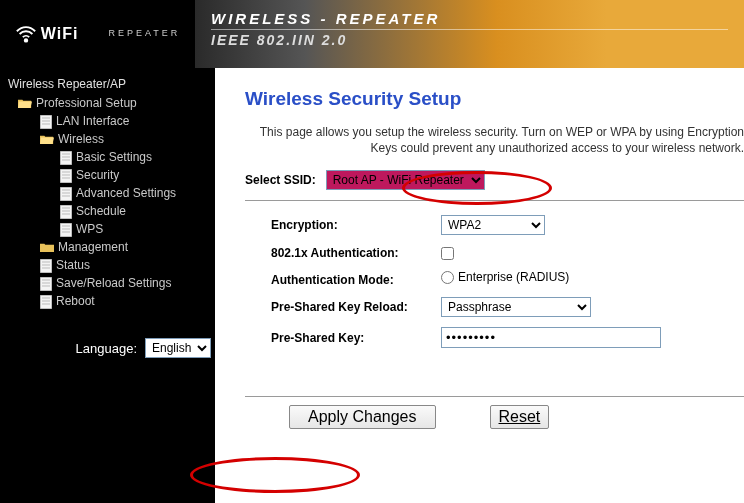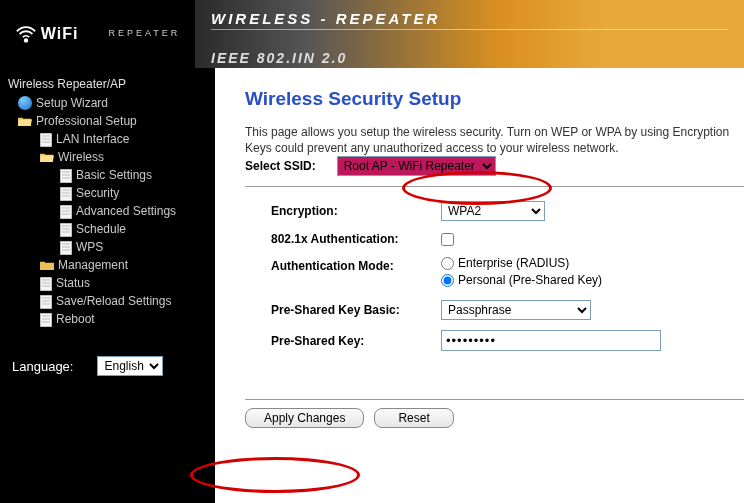--- a/index.html
+++ b/index.html
@@ -5,54 +5,54 @@
   * { box-sizing: border-box; margin: 0; padding: 0; }
   body { font-family: Arial, Helvetica, sans-serif; font-size: 12px; background: #fff; width: 744px; height: 503px; overflow: hidden; }
   
   .topbar { height: 68px; background: #000; display: flex; position: relative; }
   .topbar .left-logo { width: 195px; height: 100%; background: #000; color: #fff; display:flex; align-items:center; justify-content:center; flex-direction:row; }
   .topbar .left-logo .wifi-icon { display:flex; align-items:center; gap:4px;}
   .topbar .left-logo .wifi-text { font-weight:bold; font-size:16px; letter-spacing:1px;}
   .topbar .left-logo .sub { font-size:9px; letter-spacing:3px; color:#ccc; margin-top:-2px; margin-left:30px;}
   .topbar .right-banner { flex:1; background: linear-gradient(to right, #2a2a2a 0%, #555 20%, #d98f1f 55%, #e8a93a 75%, #e8a93a 100%); position:relative; color:#fff; padding:10px 16px;}
   .topbar .right-banner .title1 { font-style:italic; font-weight:bold; font-size:15px; letter-spacing:3px; color:#fff;}
-  .topbar .right-banner .title2 { font-style:italic; font-weight:bold; font-size:14px; letter-spacing:2px; color:#ddd; border-top:1px solid rgba(255,255,255,.5); padding-top:20px; margin-top:2px;}
+  .topbar .right-banner .title2 { font-style:italic; font-weight:bold; font-size:14px; letter-spacing:2px; color:#ddd; border-top:1px solid rgba(255,255,255,.5); padding-top:2px; margin-top:2px;}
   
   .container { display:flex; height: 435px; }
   .sidebar { width: 215px; background: #000; color: #c9c9c9; padding: 6px 4px 10px 4px; font-size: 12px; }
   .sidebar .root { color: #e0e0e0; padding: 3px 4px; }
   .sidebar .row { display:flex; align-items:center; gap:4px; padding:2px 0; cursor:pointer; }
   .sidebar .sub1 { padding-left: 14px; }
   .sidebar .sub2 { padding-left: 36px; }
   .sidebar .sub3 { padding-left: 56px; text-align: center; }
   .globe-icon { width:14px; height:14px; border-radius:50%; background: radial-gradient(circle at 35% 30%, #7cc8ff, #1a72c8); display:inline-block; flex-shrink:0;}
   .folder-icon { width:14px; height:11px; flex-shrink:0; display:inline-block; }
   .folder-icon svg { display:block; }
   .page-icon { width:12px; height:13px; flex-shrink:0; display:inline-block; }
-  .lang-row { margin-top: 28px; padding-left: 8px; color:#fff; font-size:13px; display:flex; align-items:center; gap:24px;}
+  .lang-row { margin-top: 28px; padding-left: 8px; color:#fff; font-size:13px; display:flex; align-items:center; gap:8px;justify-content:flex-end;}
   .lang-row select { font-size:12px; padding:1px 2px; border:1px solid #7e9db9; background:#fff;}
   
   .main { flex:1; padding: 20px 0 10px 30px; color:#000; position: relative; background:#fff; overflow:hidden;}
   .main h2 { color:#2a4fc7; font-size:19px; font-weight:bold; margin-bottom:14px; }
-  .main .desc { font-size:12px; color:#333; margin-bottom:0; line-height:1.35; max-width: 520px;}
-  .ssid-row { display:flex; align-items:center; gap:21px; font-weight:bold; font-size:12px;}
+  .main .desc { font-size:12px; color:#333; margin-bottom:14px; line-height:1.35; max-width: 520px; text-align: right;}
+  .ssid-row { display:flex; align-items:center; gap:10px; font-weight:bold; font-size:12px;}
   .ssid-row select { font-size:12px; padding:1px 2px; border:1px solid #7e9db9; background:#be185d;}
   .hr { border:none; border-top:1px solid #9a9a9a; margin: 10px 0 14px 0; }
   .form-table { margin-left: 26px; }
   .form-table .frow { display:flex; align-items:center; margin-bottom:10px; font-size:12px;}
   .form-table .flabel { width: 170px; font-weight:bold; }
   .form-table .fval { }
   .form-table select { font-size:12px; padding:1px 2px; border:1px solid #7e9db9; background:#fff; min-width:100px;}
   .form-table input[type="checkbox"], .form-table input[type="radio"] { margin-right:4px; vertical-align:middle;}
   .cipher-label { margin-right:12px; }
   .cipher-box { display:inline-block; width:11px; height:11px; border:1px solid #888; background:#fff; margin-right:3px; vertical-align:middle;}
   .key-input { width:220px; font-size:13px; padding:2px 4px; border:1px solid #7e9db9; letter-spacing:1px;}
   .bottom-hr { border:none; border-top:1px solid #9a9a9a; margin: 48px 0 8px 0; }
   .buttons-row { display:flex; gap:10px; margin-left:0px;}
-  .btn { font-size:12px; padding:2px 18px; border:1px solid #888; background: linear-gradient(#fafafa,#e6e6e6); border-radius:8px; cursor:pointer;}
+  .btn { font-size:16px; padding:2px 18px; border:1px solid #888; background: linear-gradient(#fafafa,#e6e6e6); border-radius:2px; cursor:pointer;margin-left:44px;}
   .annot { position:absolute; border:2px solid #d40000; border-radius:50%; pointer-events:none; }
   .annot1 { width:150px; height:34px; left: 402px; top: 171px; border-width:3px;}
   .annot2 { width:170px; height:36px; left: 190px; top: 457px; border-width:3px;}
   .radio-stack label { display:block; margin-bottom:3px;}
 </style>
 </head>
 <body>
 
 <div class="topbar">
   <div class="left-logo">
@@ -71,24 +71,20 @@
     <div class="title1">WIRELESS - REPEATER</div>
     <div class="title2">IEEE 802.IIN 2.0</div>
   </div>
 </div>
 
 <div class="container">
   <div class="sidebar">
     <div class="root">Wireless Repeater/AP</div>
 
     <div class="row sub1">
-      <span class="globe-icon"></span>
-      <span>Setup Wizard</span>
-    </div>
-    <div class="row sub1">
       <span class="folder-icon">
           <svg viewBox="0 0 16 12">
             <path fill="#e8c15a" d="M0 2h5l1 1h9v9H0z"></path>
             <path fill="#ffe08a" d="M1 4h15l-2 8H0z"></path>
           </svg>
         </span>
       <span>Professional Setup</span>
     </div>
     <div class="row sub2">
       <span class="page-icon"><svg viewBox="0 0 12 14">
@@ -219,39 +215,38 @@
         </div>
       </div>
       <div class="frow">
         <div class="flabel">802.1x Authentication:</div>
         <div class="fval"><input type="checkbox" style=""></div>
       </div>
       <div class="frow" style="align-items:flex-start;">
         <div class="flabel" style="padding-top:3px;">Authentication Mode:</div>
         <div class="fval radio-stack">
           <label><input type="radio" name="am" style=""><span>Enterprise (RADIUS)</span></label>
-          <label><input type="radio" name="am" checked="" style=""><span>Personal (Pre-Shared Key)</span></label>
         </div>
       </div>
       <div class="frow">
-        <div class="flabel">Pre-Shared Key Basic:</div>
+        <div class="flabel">Pre-Shared Key Reload:</div>
         <div class="fval">
           <select style="min-width:150px;">
             <option>Passphrase</option>
           </select>
         </div>
       </div>
       <div class="frow">
         <div class="flabel">Pre-Shared Key:</div>
         <div class="fval"><input class="key-input" type="text" value="•••••••••" style=""></div>
       </div>
     </div>
 
     <hr class="bottom-hr">
     <div class="buttons-row">
       <button class="btn">Apply Changes</button>
-      <button class="btn" style="padding:2px 23px;">Reset</button>
+      <button class="btn" style="padding:2px 8px;text-decoration:underline;">Reset</button>
     </div>
   </div>
 </div>
 
 <div class="annot annot1"></div>
 <div class="annot annot2"></div>
 
 </body></html>

